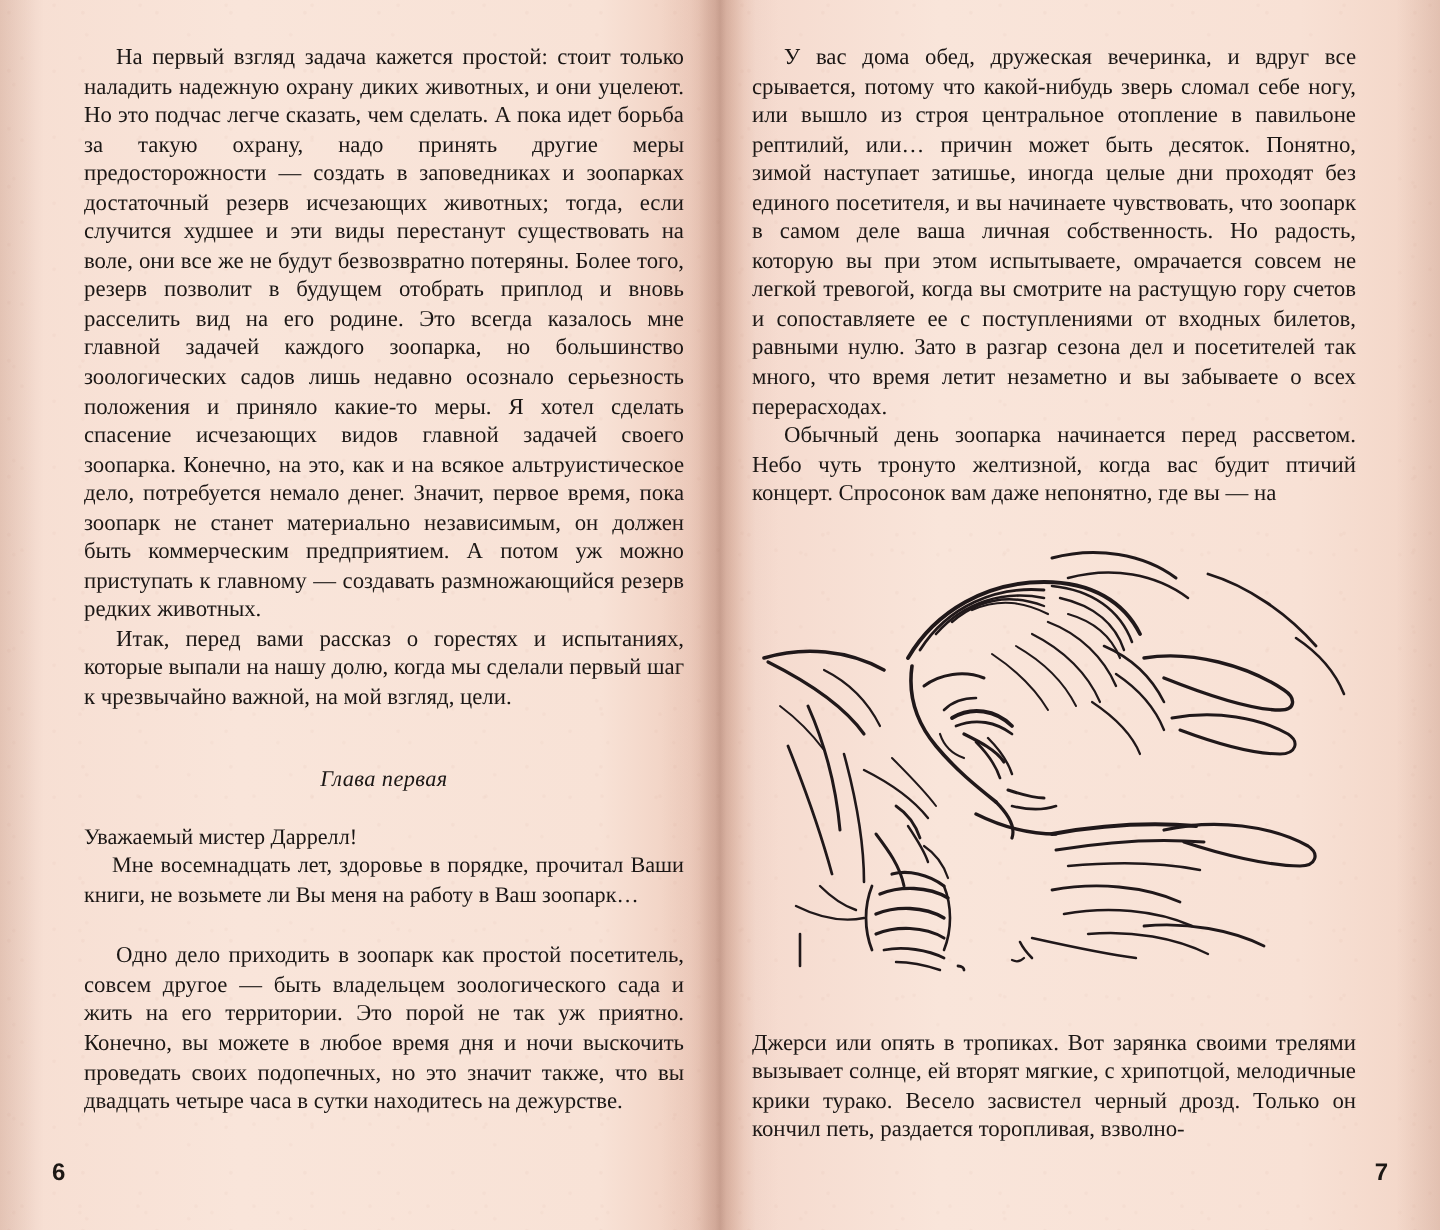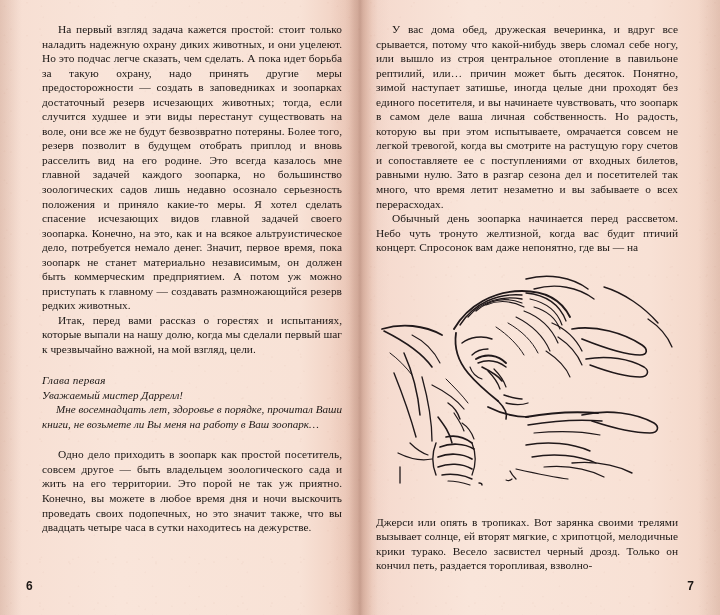--- a/index.html
+++ b/index.html
@@ -72,40 +72,40 @@
 
   .para {
     margin: 0;
     text-indent: 16px;
     hyphens: manual;
   }
   .para.no-indent { text-indent: 0; }
 
   
   #chapter-block {
-    margin-top: 16px;
-    text-align: left;
+    margin-top: 26px;
+    text-align: center;
   }
   #chapter-label {
     font-style: italic;
     font-size: 11.2px;
     line-height: 15px;
     letter-spacing: 0.2px;
     color: #1b1715;
   }
   #chapter-title {
     font-weight: bold;
     font-size: 12.6px;
     line-height: 18px;
     letter-spacing: 0.3px;
     color: #140f0d;
   }
 
   #epigraph {
-    font-style: italic;
+    margin-top: 14px;
     font-size: 11.1px;
     line-height: 14.6px;
     text-align: justify;
     color: #1b1715;
   }
   #epigraph .eg-line { display: block; }
   #epigraph .eg-body { text-indent: 14px; display: block; }
 
   #after-epigraph { margin-top: 16px; }
   #right-para-2 { margin-top: 0; }

